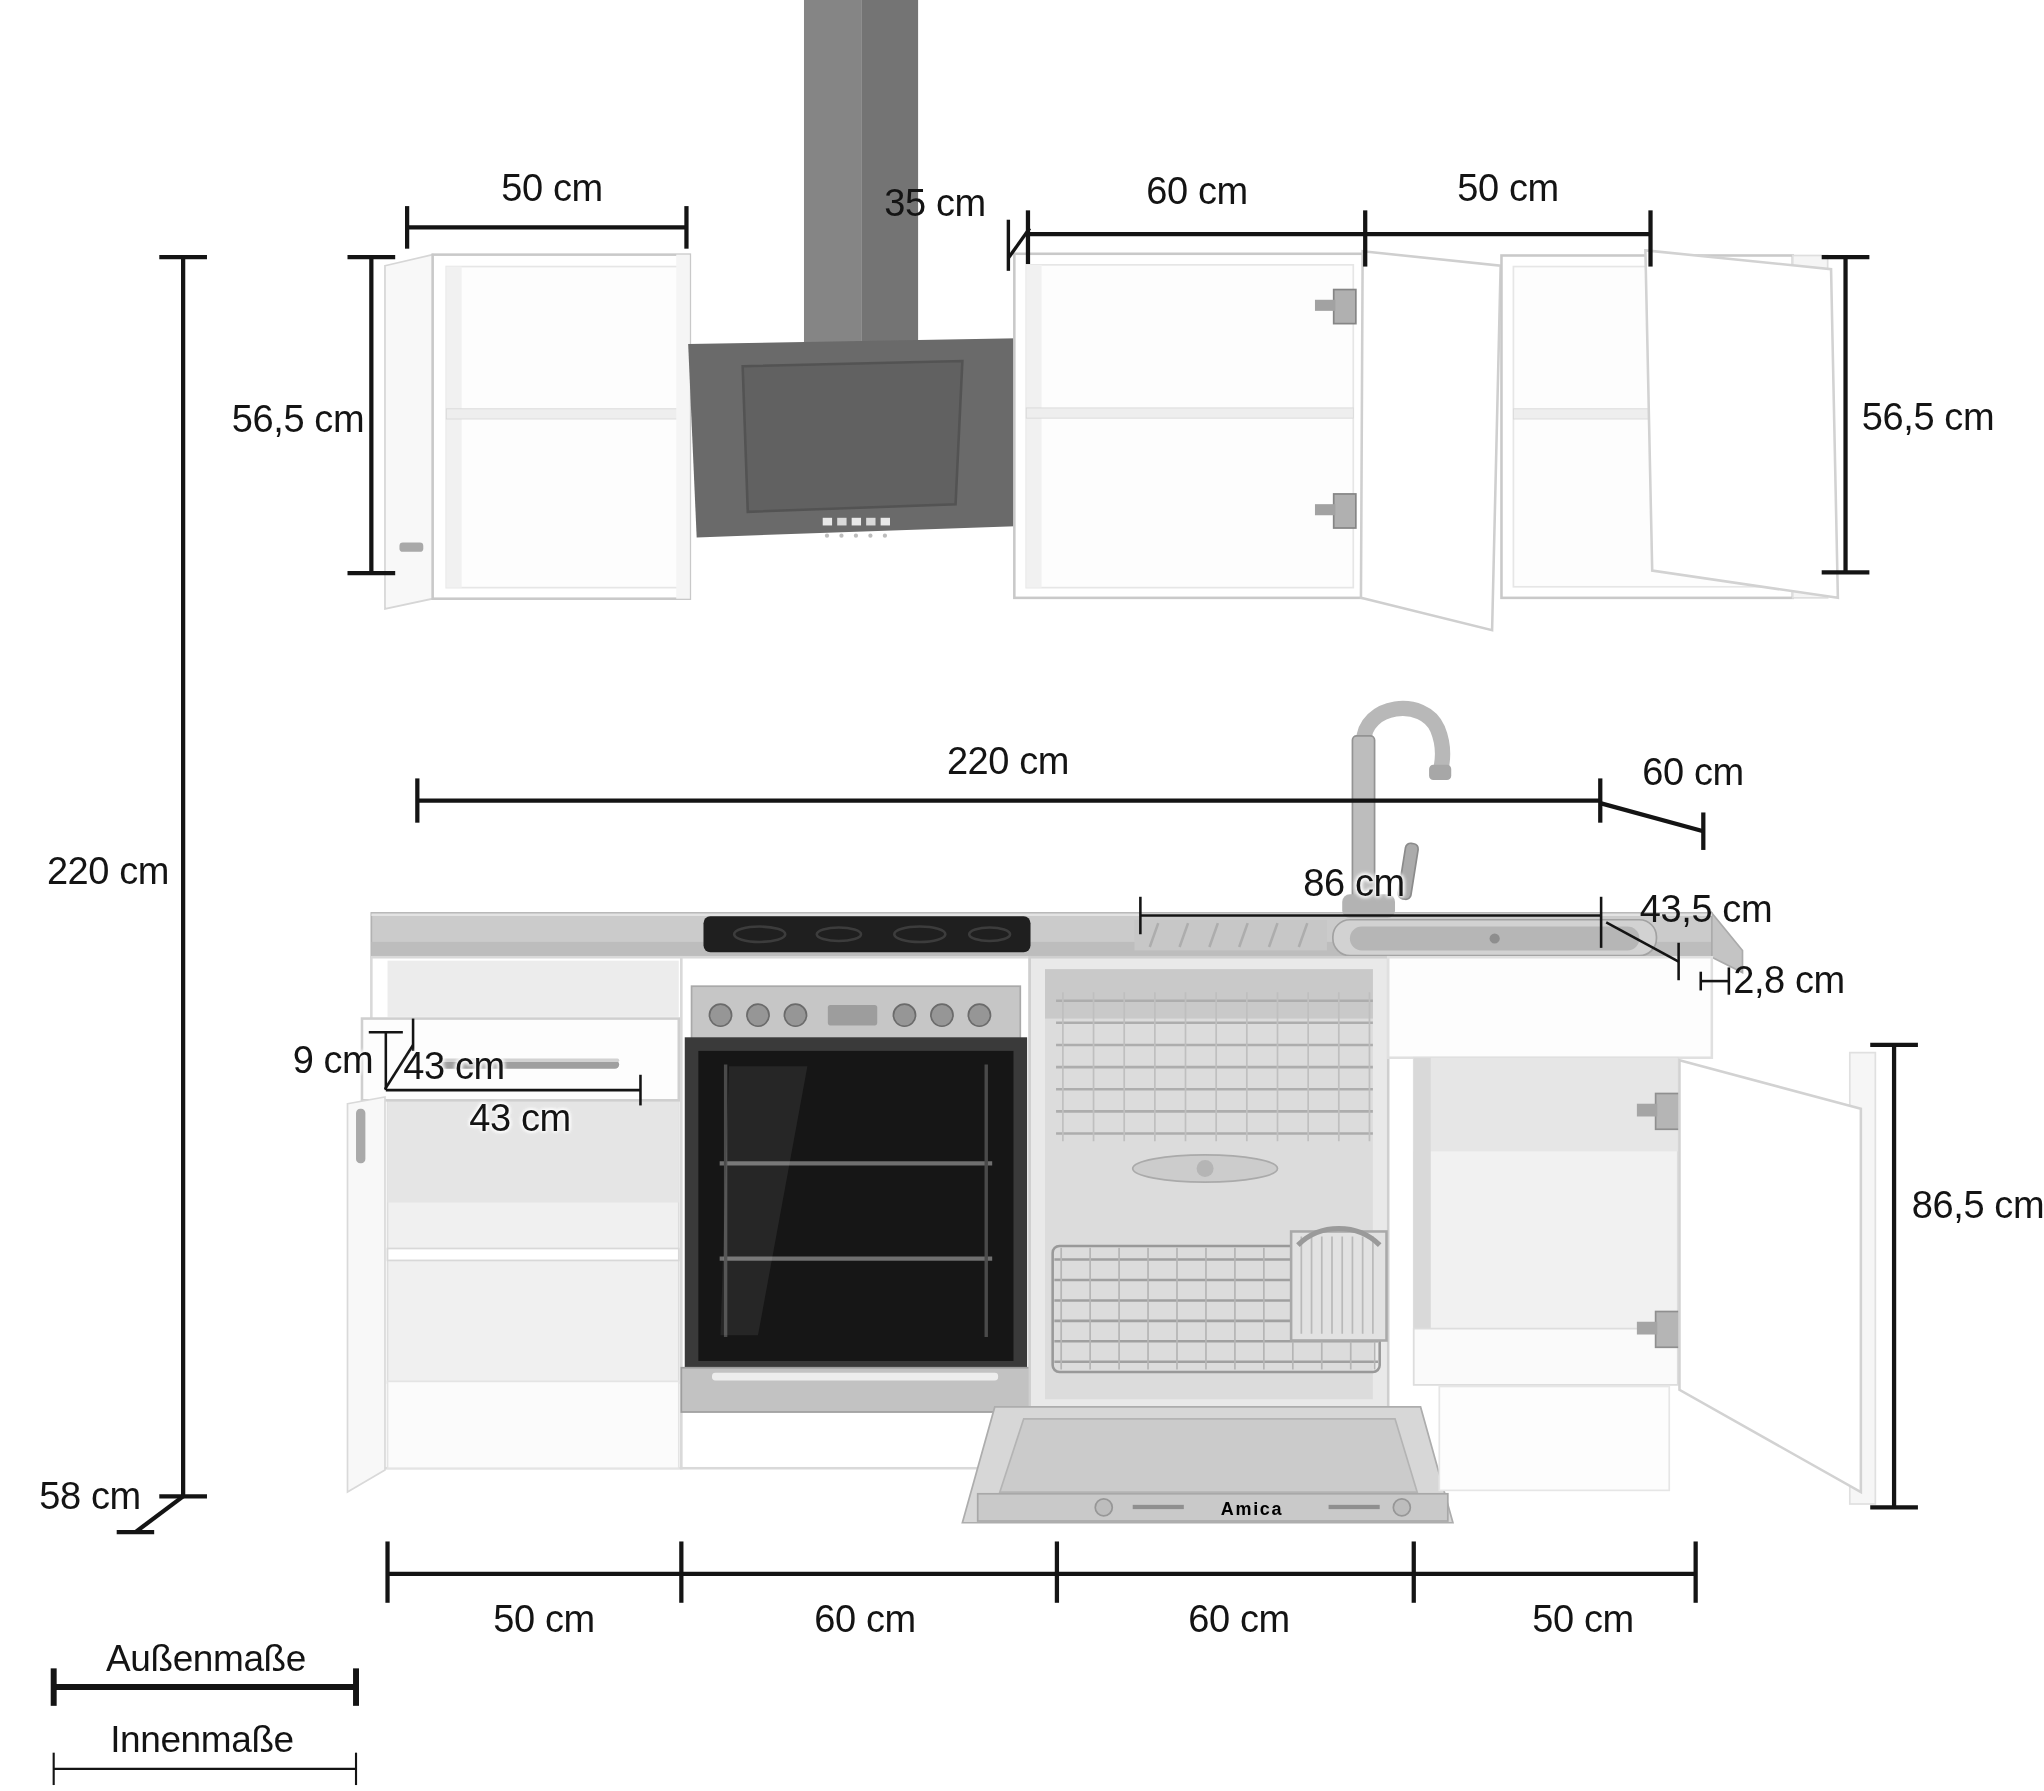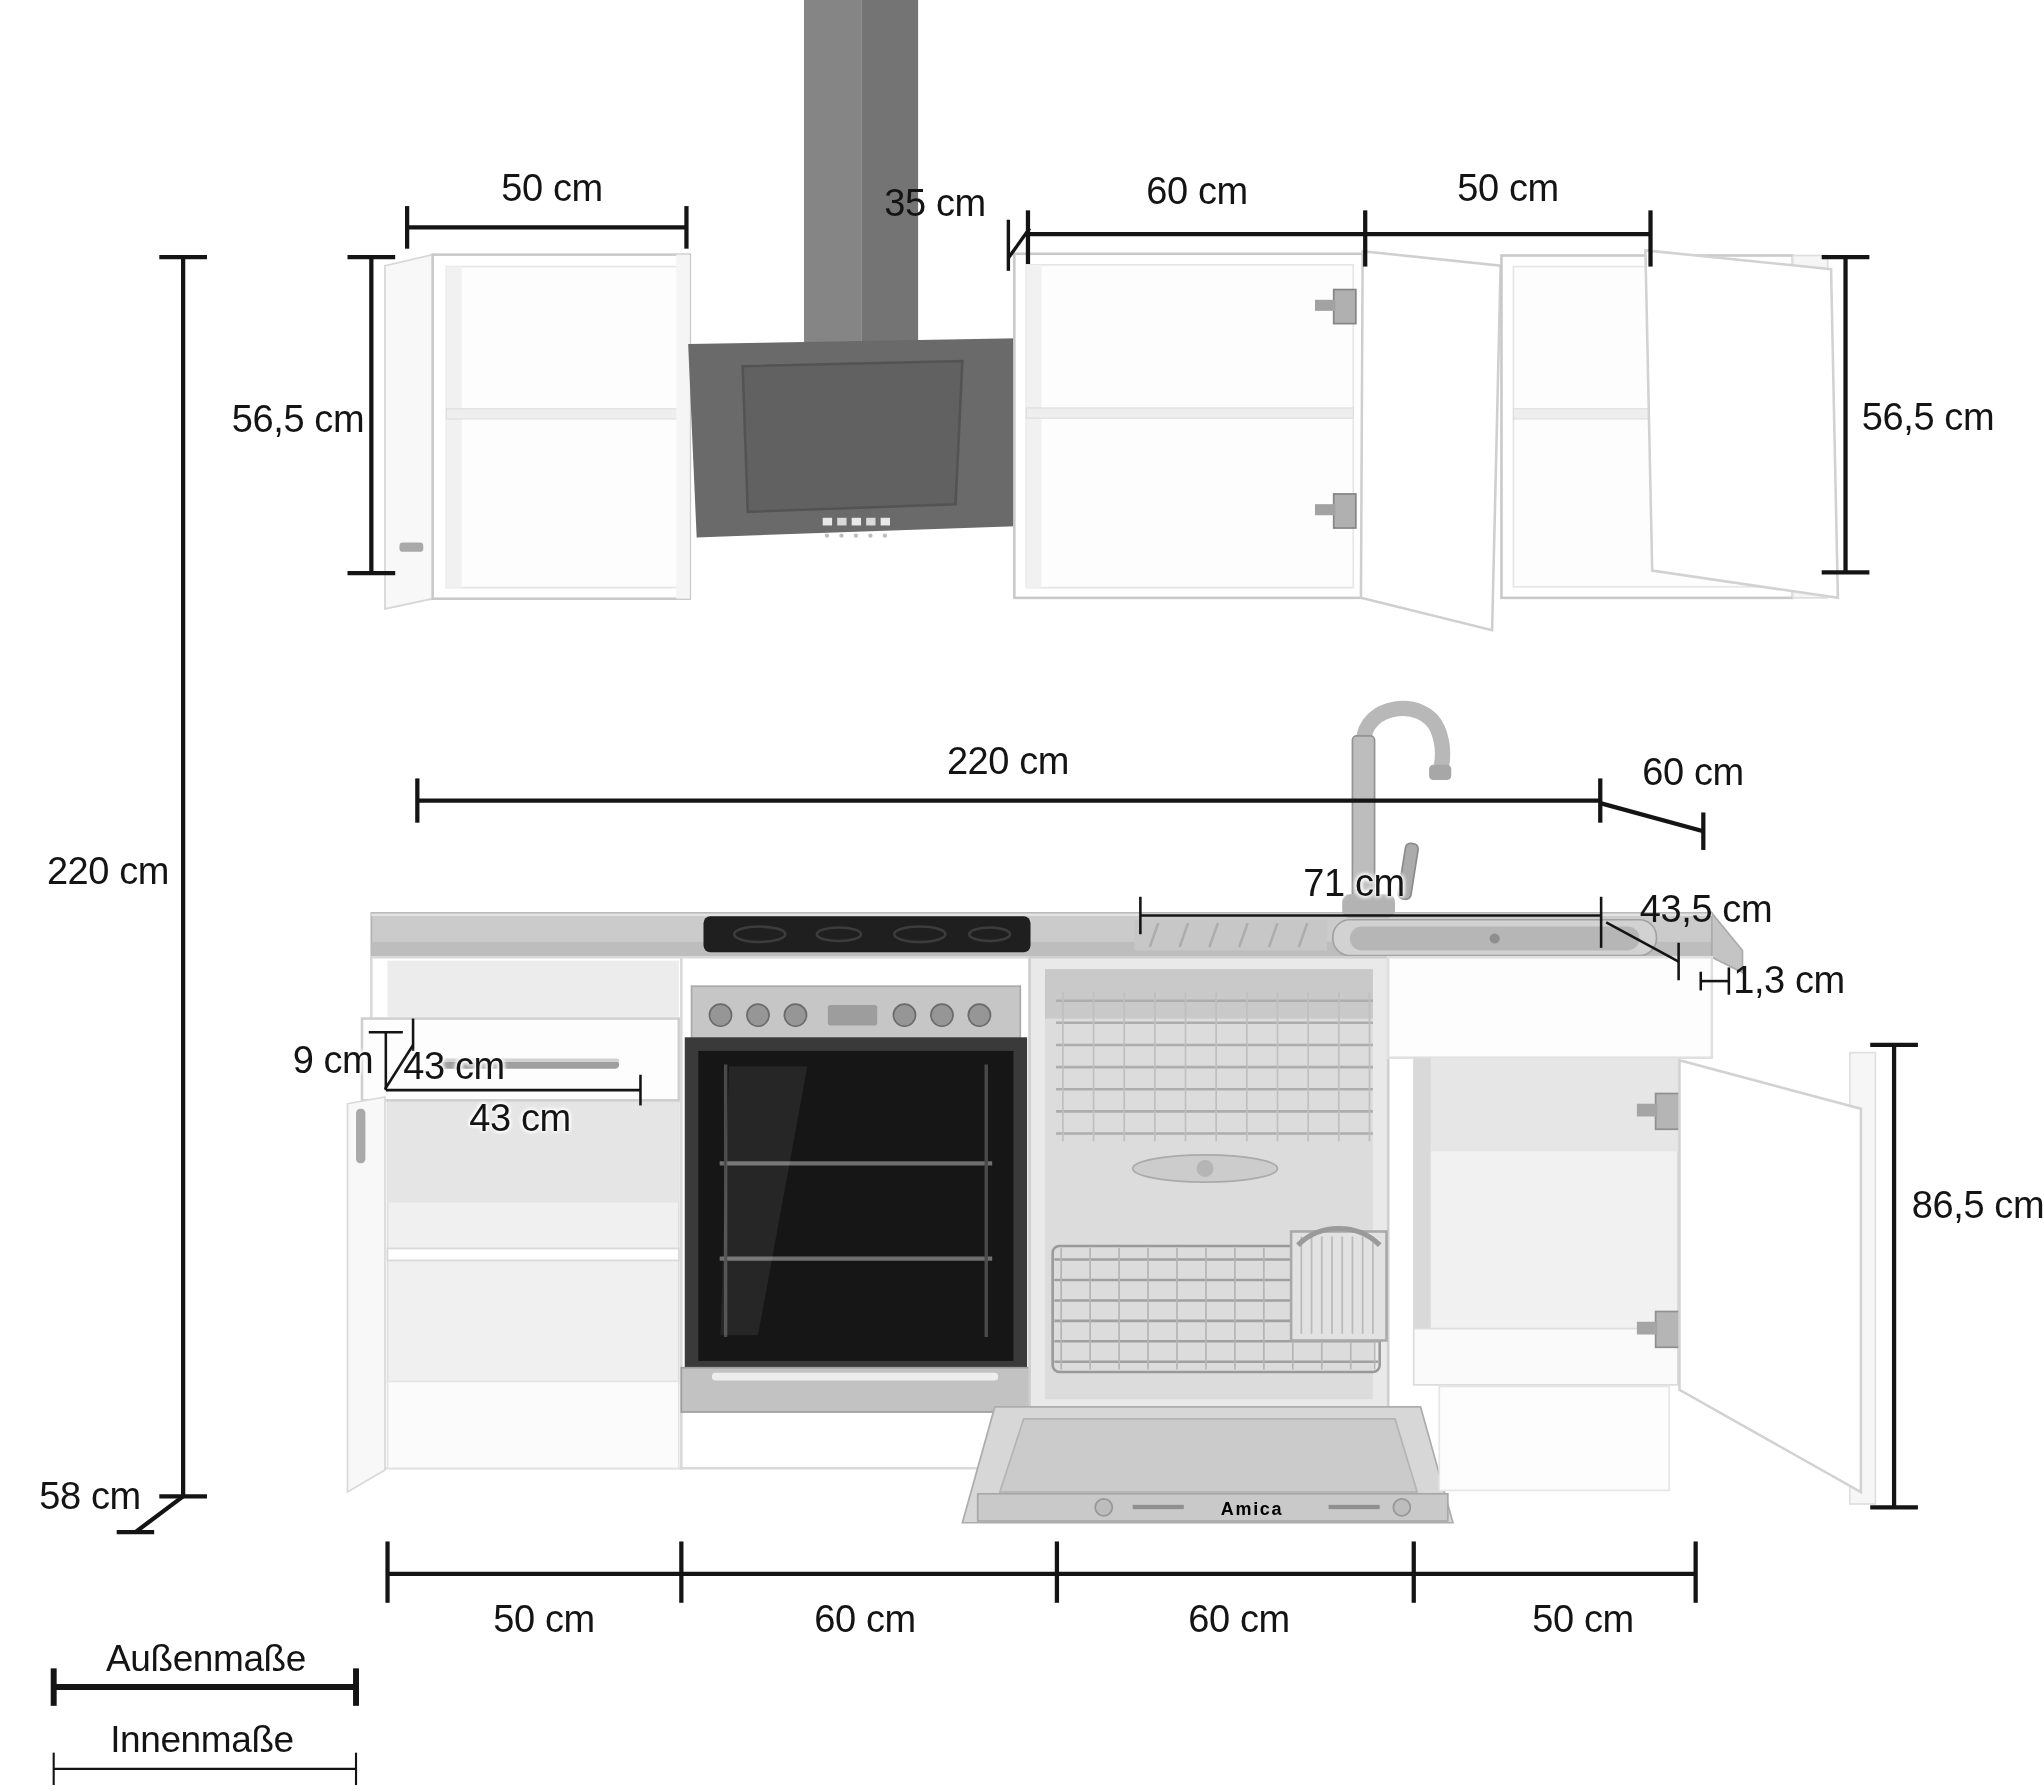--- a/index.html
+++ b/index.html
@@ -304,23 +304,23 @@
 
 <span class="lbl" style="left:552px;top:188px">50 cm</span>
 <span class="lbl" style="left:935px;top:203px">35 cm</span>
 <span class="lbl" style="left:1197px;top:191px">60 cm</span>
 <span class="lbl" style="left:1508px;top:188px">50 cm</span>
 <span class="lbl" style="left:298px;top:419px">56,5 cm</span>
 <span class="lbl" style="left:1928px;top:417px">56,5 cm</span>
 <span class="lbl" style="left:108px;top:871px">220 cm</span>
 <span class="lbl" style="left:1008px;top:761px">220 cm</span>
 <span class="lbl" style="left:1693px;top:772px">60 cm</span>
-<span class="lbl halo" style="left:1354px;top:883px">71 cm</span>
+<span class="lbl halo" style="left:1354px;top:883px">86 cm</span>
 <span class="lbl" style="left:1706px;top:909px">43,5 cm</span>
-<span class="lbl" style="left:1789px;top:980px">1,3 cm</span>
+<span class="lbl" style="left:1789px;top:980px">2,8 cm</span>
 <span class="lbl halo" style="left:333px;top:1060px">9 cm</span>
 <span class="lbl halo" style="left:454px;top:1066px">43 cm</span>
 <span class="lbl halo" style="left:520px;top:1118px">43 cm</span>
 <span class="lbl" style="left:1978px;top:1205px">86,5 cm</span>
 <span class="lbl" style="left:90px;top:1496px">58 cm</span>
 <span class="lbl" style="left:544px;top:1619px">50 cm</span>
 <span class="lbl" style="left:865px;top:1619px">60 cm</span>
 <span class="lbl" style="left:1239px;top:1619px">60 cm</span>
 <span class="lbl" style="left:1583px;top:1619px">50 cm</span>
 <span class="lbl legend" style="left:206px;top:1658px">Außenmaße</span>

